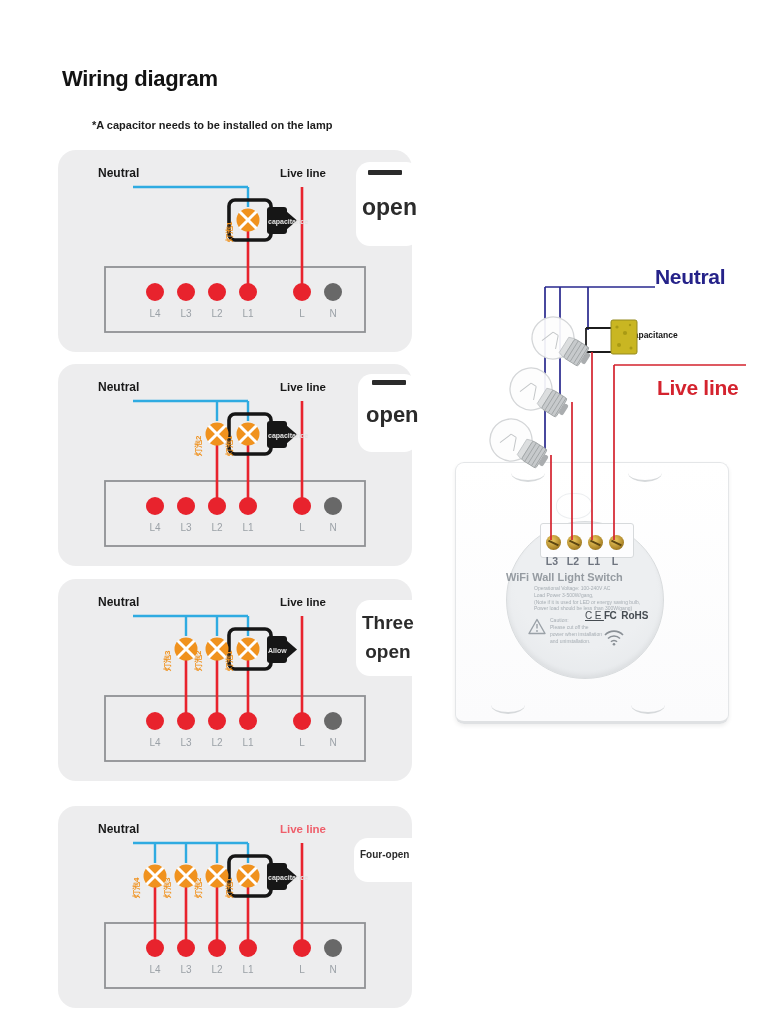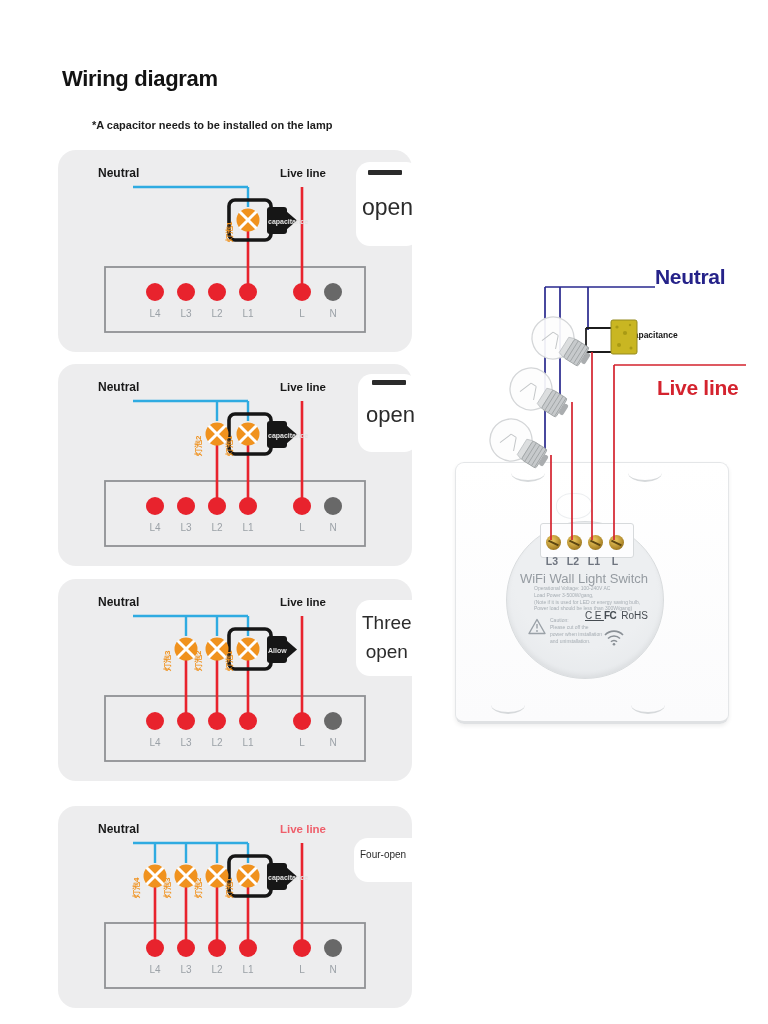--- a/index.html
+++ b/index.html
@@ -5,21 +5,21 @@
   html,body{margin:0;padding:0;background:#fff;}
   .screen{position:relative;width:768px;height:1024px;background:#fff;overflow:hidden;
           font-family:"Liberation Sans","DejaVu Sans",sans-serif;}
   .abs{position:absolute;}
   .page-title{left:62px;top:66px;font-size:22px;font-weight:700;color:#121212;letter-spacing:-0.3px;}
   .page-note{left:92px;top:119px;font-size:11px;font-weight:700;color:#1d1d1d;}
   .panel{left:58px;width:354px;height:202px;background:#ededee;border-radius:18px;}
   .panel svg{position:absolute;left:0;top:0;}
   svg text{font-family:"Liberation Sans","DejaVu Sans",sans-serif;}
   .cap-blob{background:#fff;border-radius:14px;}
-  .caption{color:#2b2b2b;font-weight:400;line-height:1.1;}
+  .caption{color:#2b2b2b;font-weight:700;line-height:1.1;}
   .caption-dash{width:34px;height:5px;background:#2b2b2b;border-radius:1px;margin:2px 0 0 6px;}
   .cap-0 .cap-line{font-size:23px;margin-top:20px;}
   .cap-1 .cap-line{font-size:22px;margin-top:18px;}
   .cap-2 .cap-line{font-size:19px;line-height:29px;text-align:center;}
   .cap-3 .cap-line{font-size:10px;}
   
   .big-neutral{left:655px;top:265px;font-size:21px;font-weight:700;color:#252289;letter-spacing:-0.3px;}
   .big-live{left:657px;top:376px;font-size:21px;font-weight:700;color:#d4232e;letter-spacing:-0.3px;}
   .cap-label{left:629px;top:330px;font-size:8.5px;font-weight:700;color:#141414;}
   #prod-svg{left:440px;top:256px;pointer-events:none;z-index:5;}
@@ -29,27 +29,27 @@
   .corner-mark{width:34px;height:9px;border-bottom:2.5px solid #d6d9db;border-radius:0 0 60% 60%/0 0 100% 100%;}
   .keyhole{left:100px;top:30px;width:34px;height:24px;border:1.5px solid #eceef0;border-radius:45%;}
   .disc{left:50px;top:58px;width:156px;height:156px;border-radius:50%;border:1px solid #d9dcde;
         background:radial-gradient(circle at 50% 35%,#edeff1 55%,#e3e6e9);
         box-shadow:inset 0 -3px 5px rgba(0,0,0,0.05);}
   .tblock{left:84px;top:60px;width:92px;height:33px;background:#fdfdfe;border:1px solid #d7dadc;border-radius:3px;}
   .screw{position:absolute;width:15px;height:15px;border-radius:50%;
          background:radial-gradient(circle at 40% 35%,#e0bc55 15%,#b18a2c 60%,#6f5414);}
   .screw::after{content:"";position:absolute;left:2px;top:6.5px;width:11px;height:1.6px;background:#5d4712;transform:rotate(25deg);}
   .t-label{position:absolute;top:92px;width:22px;text-align:center;font-size:10.5px;font-weight:700;color:#6e747f;}
-  .sw-title{left:50px;top:108px;width:156px;text-align:center;font-size:13px;font-weight:400;color:#959ba1;}
+  .sw-title{left:50px;top:108px;width:156px;text-align:left;font-size:11px;font-weight:700;color:#959ba1;}
   .sw-specs{left:78px;top:122px;width:116px;font-size:5px;line-height:6.8px;color:#a6adb3;}
   .sw-caution{left:94px;top:154px;width:62px;font-size:5px;line-height:7px;color:#a6adb3;}
   .certs{left:129px;top:147px;font-size:10px;color:#464c52;white-space:nowrap;}
   .cert-ce{letter-spacing:2.5px;font-weight:500;text-decoration:underline;}
   .cert-fc{font-weight:800;letter-spacing:-0.5px;}
-  .cert-rohs{font-weight:400;margin-left:5px;}
+  .cert-rohs{font-weight:700;margin-left:5px;}
 </style>
 </head>
 <body>
 
 <div class="screen">
   <div class="abs page-title">Wiring diagram</div>
   <div class="abs page-note">*A capacitor needs to be installed on the lamp</div>
 
   <div id="panels">
       <div class="abs panel" style="top: 150px;">

